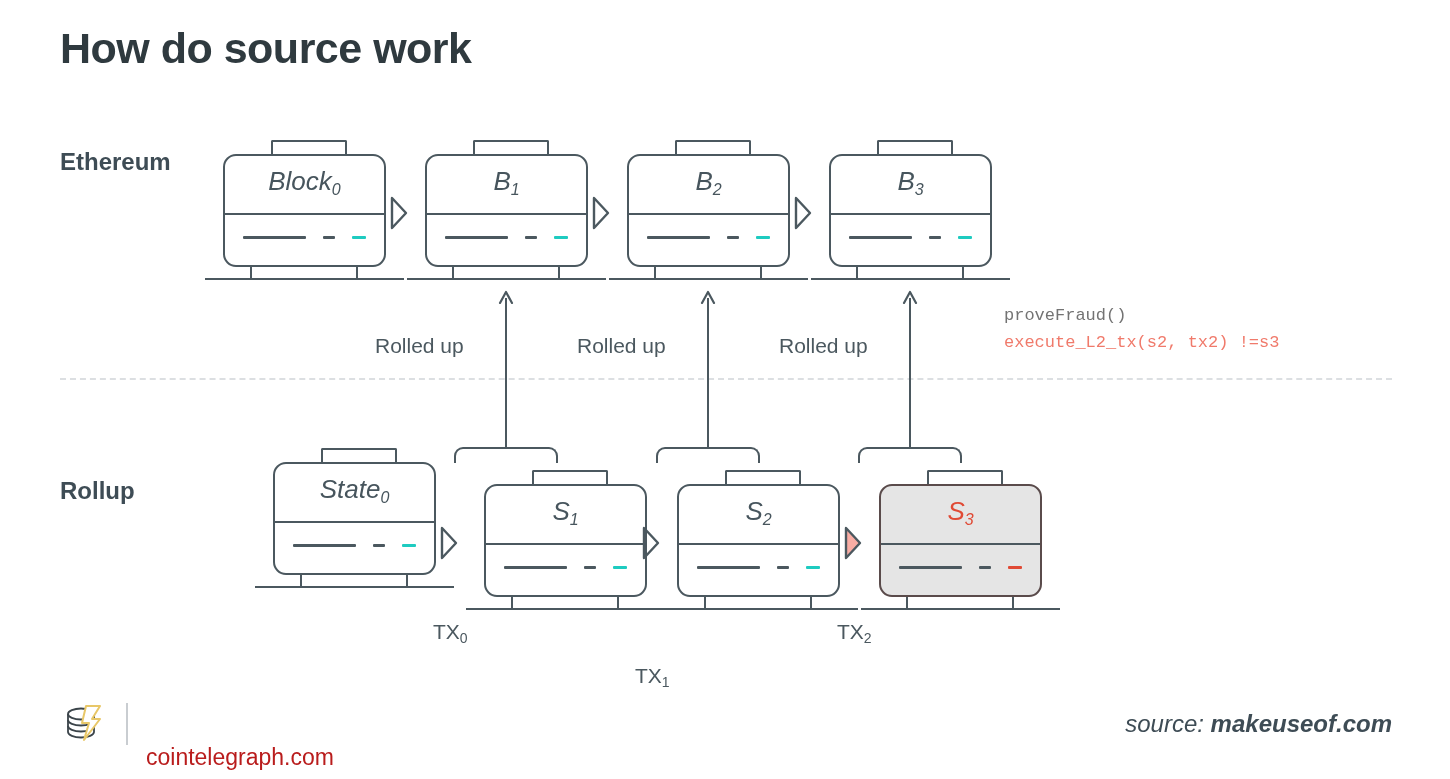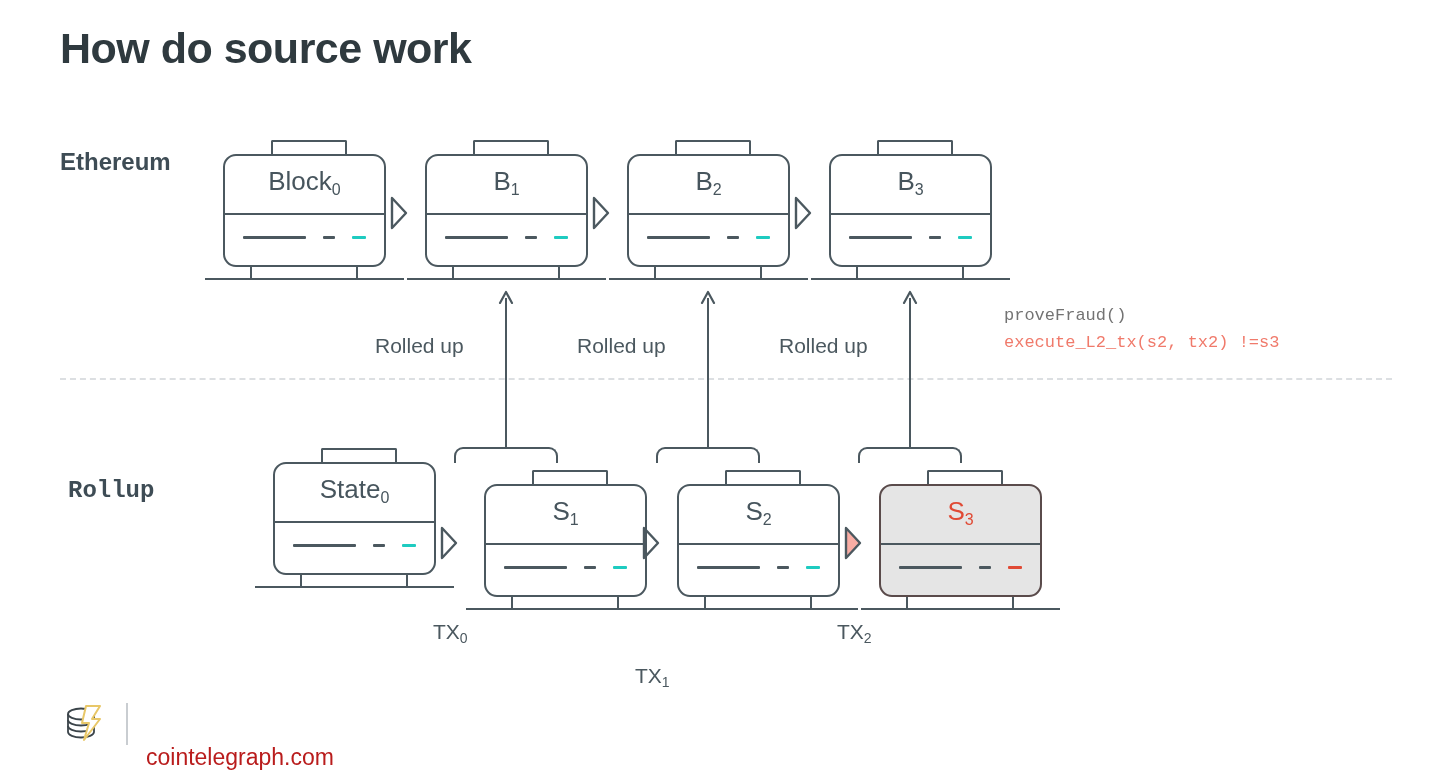--- a/index.html
+++ b/index.html
@@ -34,37 +34,38 @@
 
   
   .lane-label {
     position: absolute;
     font-size: 24px;
     font-weight: bold;
     color: #3e4c55;
     white-space: nowrap;
   }
   #lane-label-ethereum { left: 60px; top: 148px; }
-  #lane-label-rollup   { left: 68px; top: 477px; font-family: Liberation Mono, monospace; }
+  #lane-label-rollup   { left: 60px; top: 477px; }
 
   
   #lane-divider {
     position: absolute;
     left: 60px;
     top: 378px;
     width: 1332px;
     height: 0;
     border-top: 2px dashed #dcdfe2;
   }
 
   
   .block {
     position: absolute;
     width: 172px;
     height: 145px;
+    font-style: italic;
   }
   .block-tab {
     position: absolute;
     left: 50%;
     transform: translateX(-50%);
     top: 0px;
     width: 76px;
     height: 17px;
     border: 2.2px solid #4b585f;
     border-bottom: none;
@@ -482,14 +483,15 @@
     <svg width="44" height="44" viewBox="0 0 44 44">
       <ellipse cx="19" cy="12" rx="13" ry="5.5" fill="none" stroke="#3b444a" stroke-width="1.8"></ellipse>
       <path d="M6,12 L6,18 A13,5.5 0 0 0 32,18 L32,12" fill="none" stroke="#3b444a" stroke-width="1.8"></path>
       <path d="M6,18 L6,24 A13,5.5 0 0 0 32,24 L32,18" fill="none" stroke="#3b444a" stroke-width="1.8"></path>
       <path d="M6,24 L6,30 A13,5.5 0 0 0 32,30 L32,24" fill="none" stroke="#3b444a" stroke-width="1.8"></path>
       <path d="M24,4 L38,4 L30,17 L38,17 L22,38 L27,21 L20,21 Z" fill="#ffffff" stroke="#e8c768" stroke-width="2" stroke-linejoin="round"></path>
     </svg>
   </div>
   <div id="footer-divider"></div>
   <div id="footer-site">cointelegraph.com</div>
+  <div id="footer-source"><span>source: </span><span id="footer-source-name">makeuseof.com</span></div>
 
 </div>
 
 </body></html>

